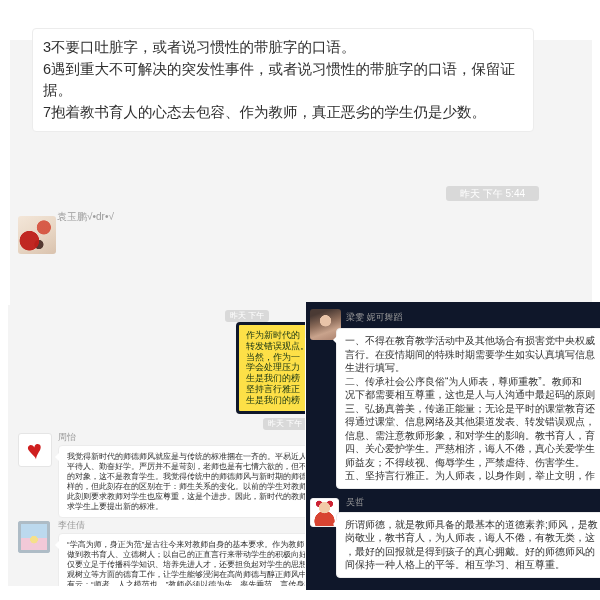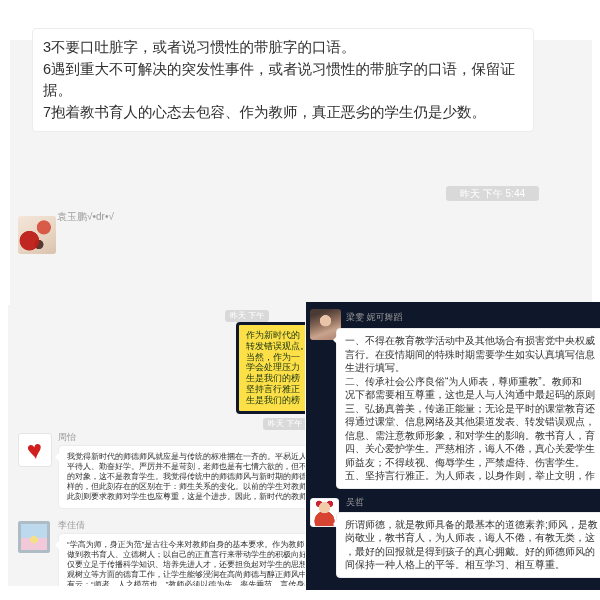--- a/index.html
+++ b/index.html
@@ -107,20 +107,21 @@
       <span>♥</span>
     </div>
     <div class="name name-s zhou-name">周怡</div>
     <div class="bubble zhou-bubble">
       <span class="small-tail"></span>
       <div class="line">我觉得新时代的师德师风就应是与传统的标准捆在一齐的。平易近人、严于</div>
       <div class="line">平待人、勤奋好学。严厉并不是苛刻，老师也是有七情六欲的，但不把学生</div>
       <div class="line">的对象，这不是教育学生。我觉得传统中的师德师风与新时期的师德师风是</div>
       <div class="line">样的，但此刻存在的区别在于：师生关系的变化。以前的学生对教师要绝对</div>
       <div class="line">此刻则要求教师对学生也应尊重，这是个进步。因此，新时代的教师在关爱</div>
+      <div class="line">求学生上要提出新的标准。</div>
     </div>
 
     <div class="avatar av-li">
         <i></i>
       </div>
     <div class="name name-s li-name">李佳倩</div>
     <div class="bubble li-bubble">
       <span class="small-tail"></span>
       <div class="line">“学高为师，身正为范”是古往今来对教师自身的基本要求。作为教师，要</div>
       <div class="line">做到教书育人、立德树人；以自己的正直言行来带动学生的积极向好。作为</div>

